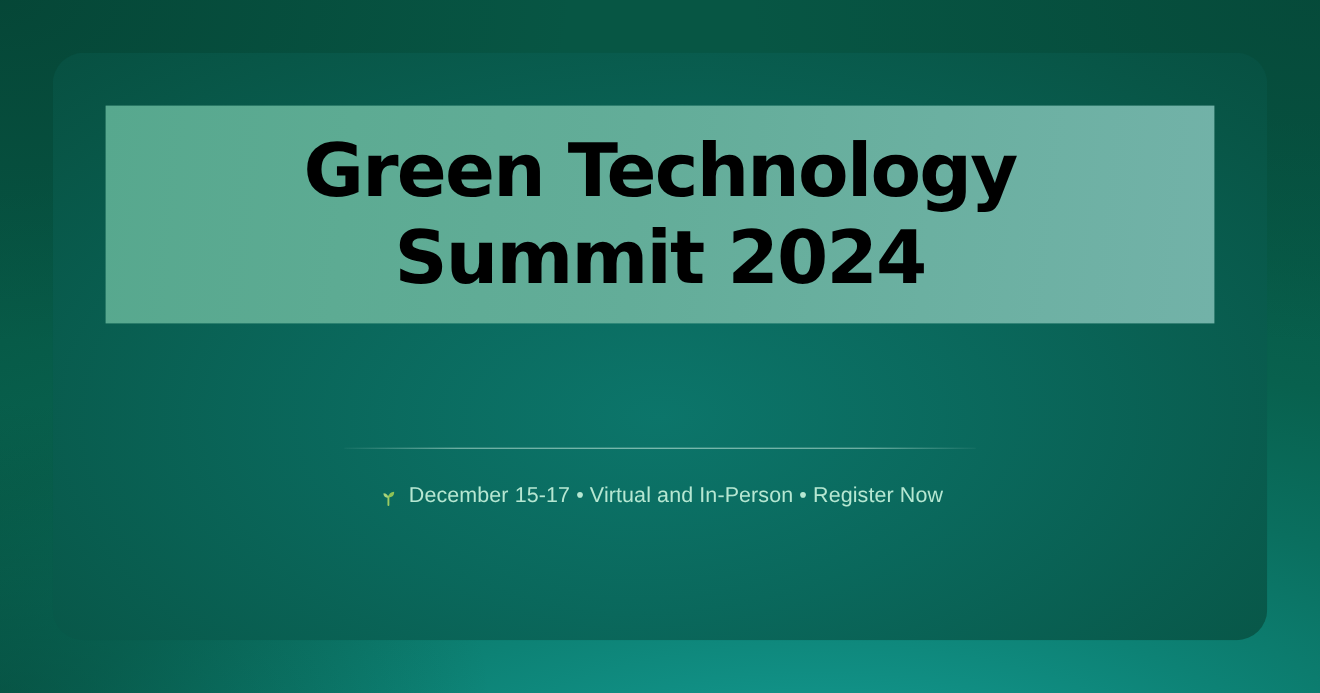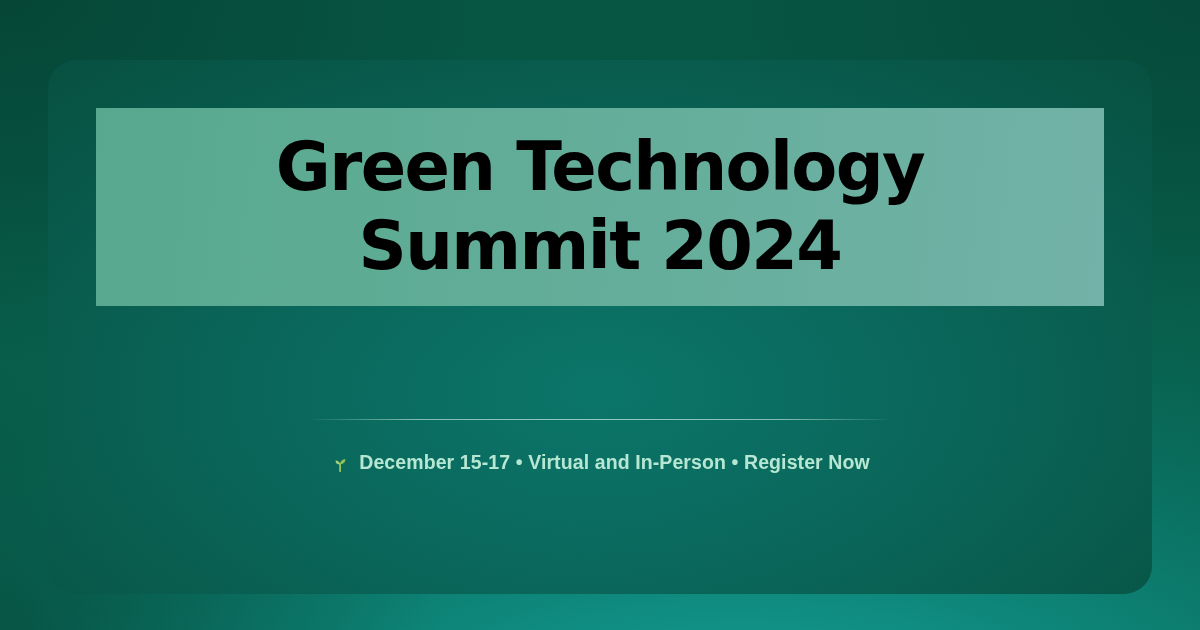--- a/index.html
+++ b/index.html
@@ -44,21 +44,21 @@
       radial-gradient(70% 80% at 0% 0%, rgba(4,58,44,0.55) 0%, rgba(4,58,44,0) 62%),
       radial-gradient(70% 80% at 100% 0%, rgba(4,58,44,0.42) 0%, rgba(4,58,44,0) 62%),
       radial-gradient(62% 70% at 0% 100%, rgba(4,58,44,0.45) 0%, rgba(4,58,44,0) 60%);
     pointer-events: none;
   }
 
   
   #card {
     position: absolute;
     left: 48px;
-    top: 60px;
+    top: 48px;
     width: 1104px;
     height: 534px;
     border-radius: 28px;
     background:
       radial-gradient(118% 128% at 50% 62%,
         rgba(12,118,107,0.92) 0%,
         rgba(10,104,92,0.88) 26%,
         rgba(8,86,71,0.90) 55%,
         rgba(6,72,58,0.94) 78%,
         rgba(5,64,51,0.96) 100%),
@@ -132,21 +132,21 @@
     position: absolute;
     left: 48px;
     top: 386px;  
     width: 1008px;
     display: flex;
     align-items: center;
     justify-content: center;
     gap: 9px;
     color: #b6e7d2;
     font-size: 19.5px;
-    font-weight: 700;
+    font-weight: 400;
     letter-spacing: 0.1px;
     line-height: 32px;
   }
 
   #seedling-icon {
     display: inline-flex;
     align-items: center;
     justify-content: center;
     width: 20px;
     height: 20px;

